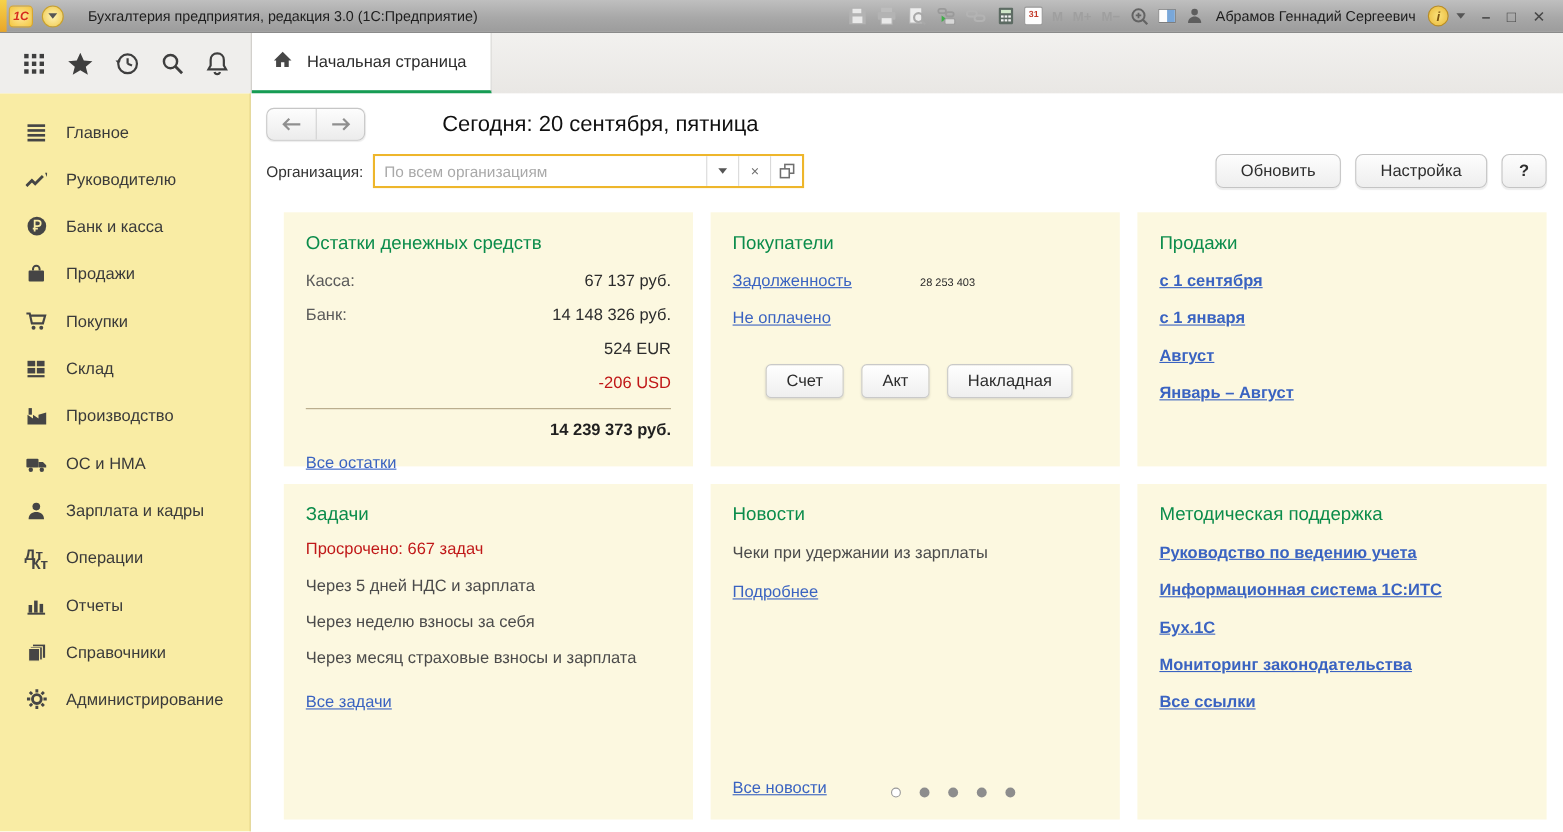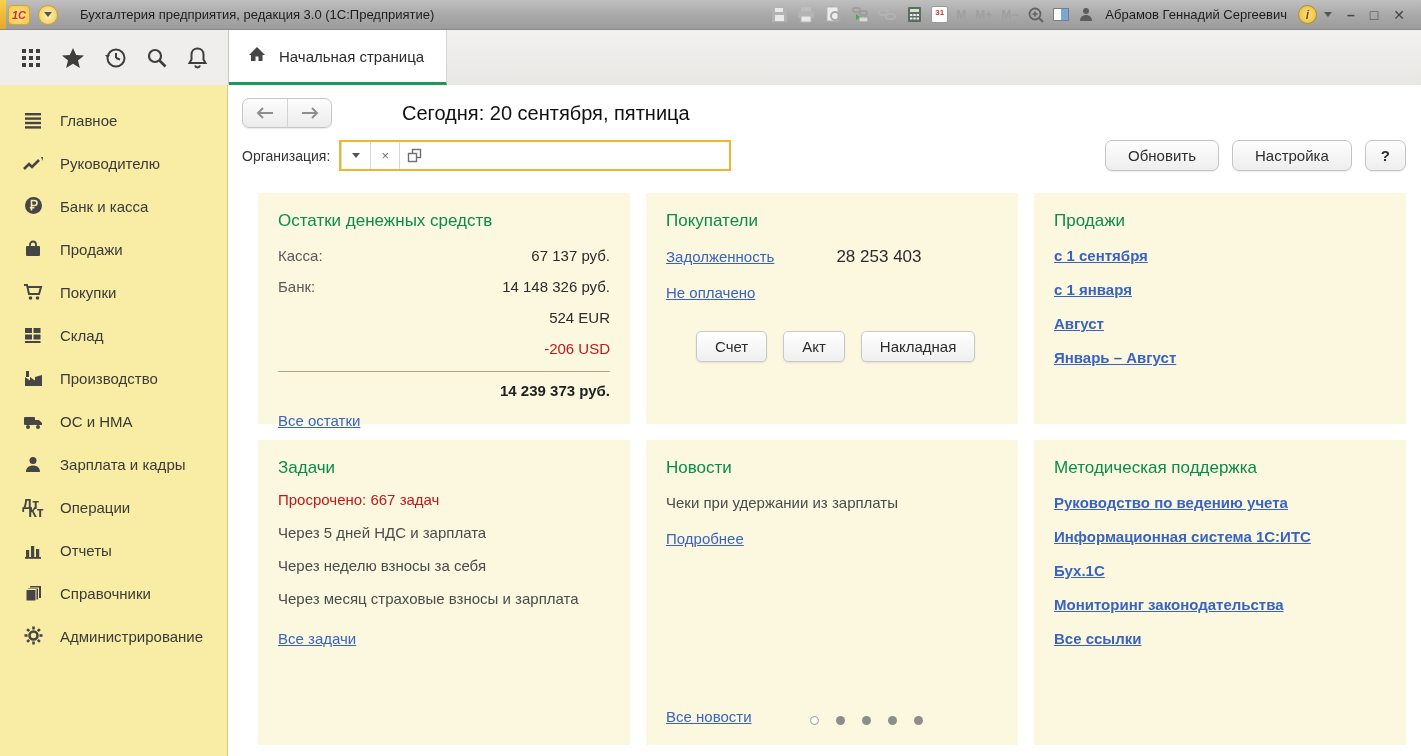--- a/index.html
+++ b/index.html
@@ -89,21 +89,21 @@
   .link { color:#3a63c1; text-decoration:underline; font-size:15px; cursor:pointer; display:inline-block; }
 
   .cash-row { display:flex; justify-content:space-between; font-size:15px; margin-bottom:14px; }
   .cash-label { color:#5a5a5a; }
   .cash-value { color:#2c2c2c; }
   .neg { color:#c01818; }
   .cash-divider { border:none; border-top:1px solid #b3a685; margin:0 0 10px; }
   .cash-total { text-align:right; font-weight:bold; font-size:15px; color:#1f1f1f; margin-bottom:13px; }
 
   .debt-row { display:flex; align-items:baseline; margin-bottom:17px; }
-  .debt-value { margin-left:62px; font-size:17px; color:#2c2c2c; }
+  .debt-value { margin-left:62px; font-size:10px; color:#2c2c2c; }
   .buttons-row { position:absolute; left:50px; bottom:62px; display:flex; gap:16px; }
   .panel-btn { height:31px; padding:0 18px; font-family:inherit; font-size:15px; color:#2c2c2c;
     background:linear-gradient(#ffffff,#efefef); border:1px solid #c9c9c9; border-radius:5px;
     box-shadow:0 1px 2px rgba(0,0,0,.1); cursor:pointer; }
 
   .link-list .link { display:block; margin-bottom:17px;font-weight:bold; }
 
   .overdue { color:#c01818; font-size:15px; margin-bottom:16px; }
   .task-line { color:#4b4b4b; font-size:15px; margin-bottom:16px; }
   .tasks-all { margin-top:7px; }
@@ -419,20 +419,21 @@
               <path d="M11 1l5 5-5 5M16 6H1" fill="none" stroke="#8f8f8f" stroke-width="2"></path>
             </svg>
         </span>
       </div>
       <div class="date-title">Сегодня: 20 сентября, пятница</div>
     </div>
 
     <div class="org-row">
       <span class="org-label">Организация:</span>
       <div class="org-field">
+        <input class="org-input" value="" placeholder="По всем организациям" style="">
         <span class="field-btn">
             <span class="caret"></span>
           </span>
         <span class="field-btn">×</span>
         <span class="field-btn">
           <svg width="15" height="15" viewBox="0 0 15 15">
               <rect x="5.5" y="1.5" width="8" height="8" fill="#fff" stroke="#6f6f6f" stroke-width="1.4"></rect>
               <rect x="1.5" y="5.5" width="8" height="8" fill="#fff" stroke="#6f6f6f" stroke-width="1.4"></rect>
             </svg>
         </span>

